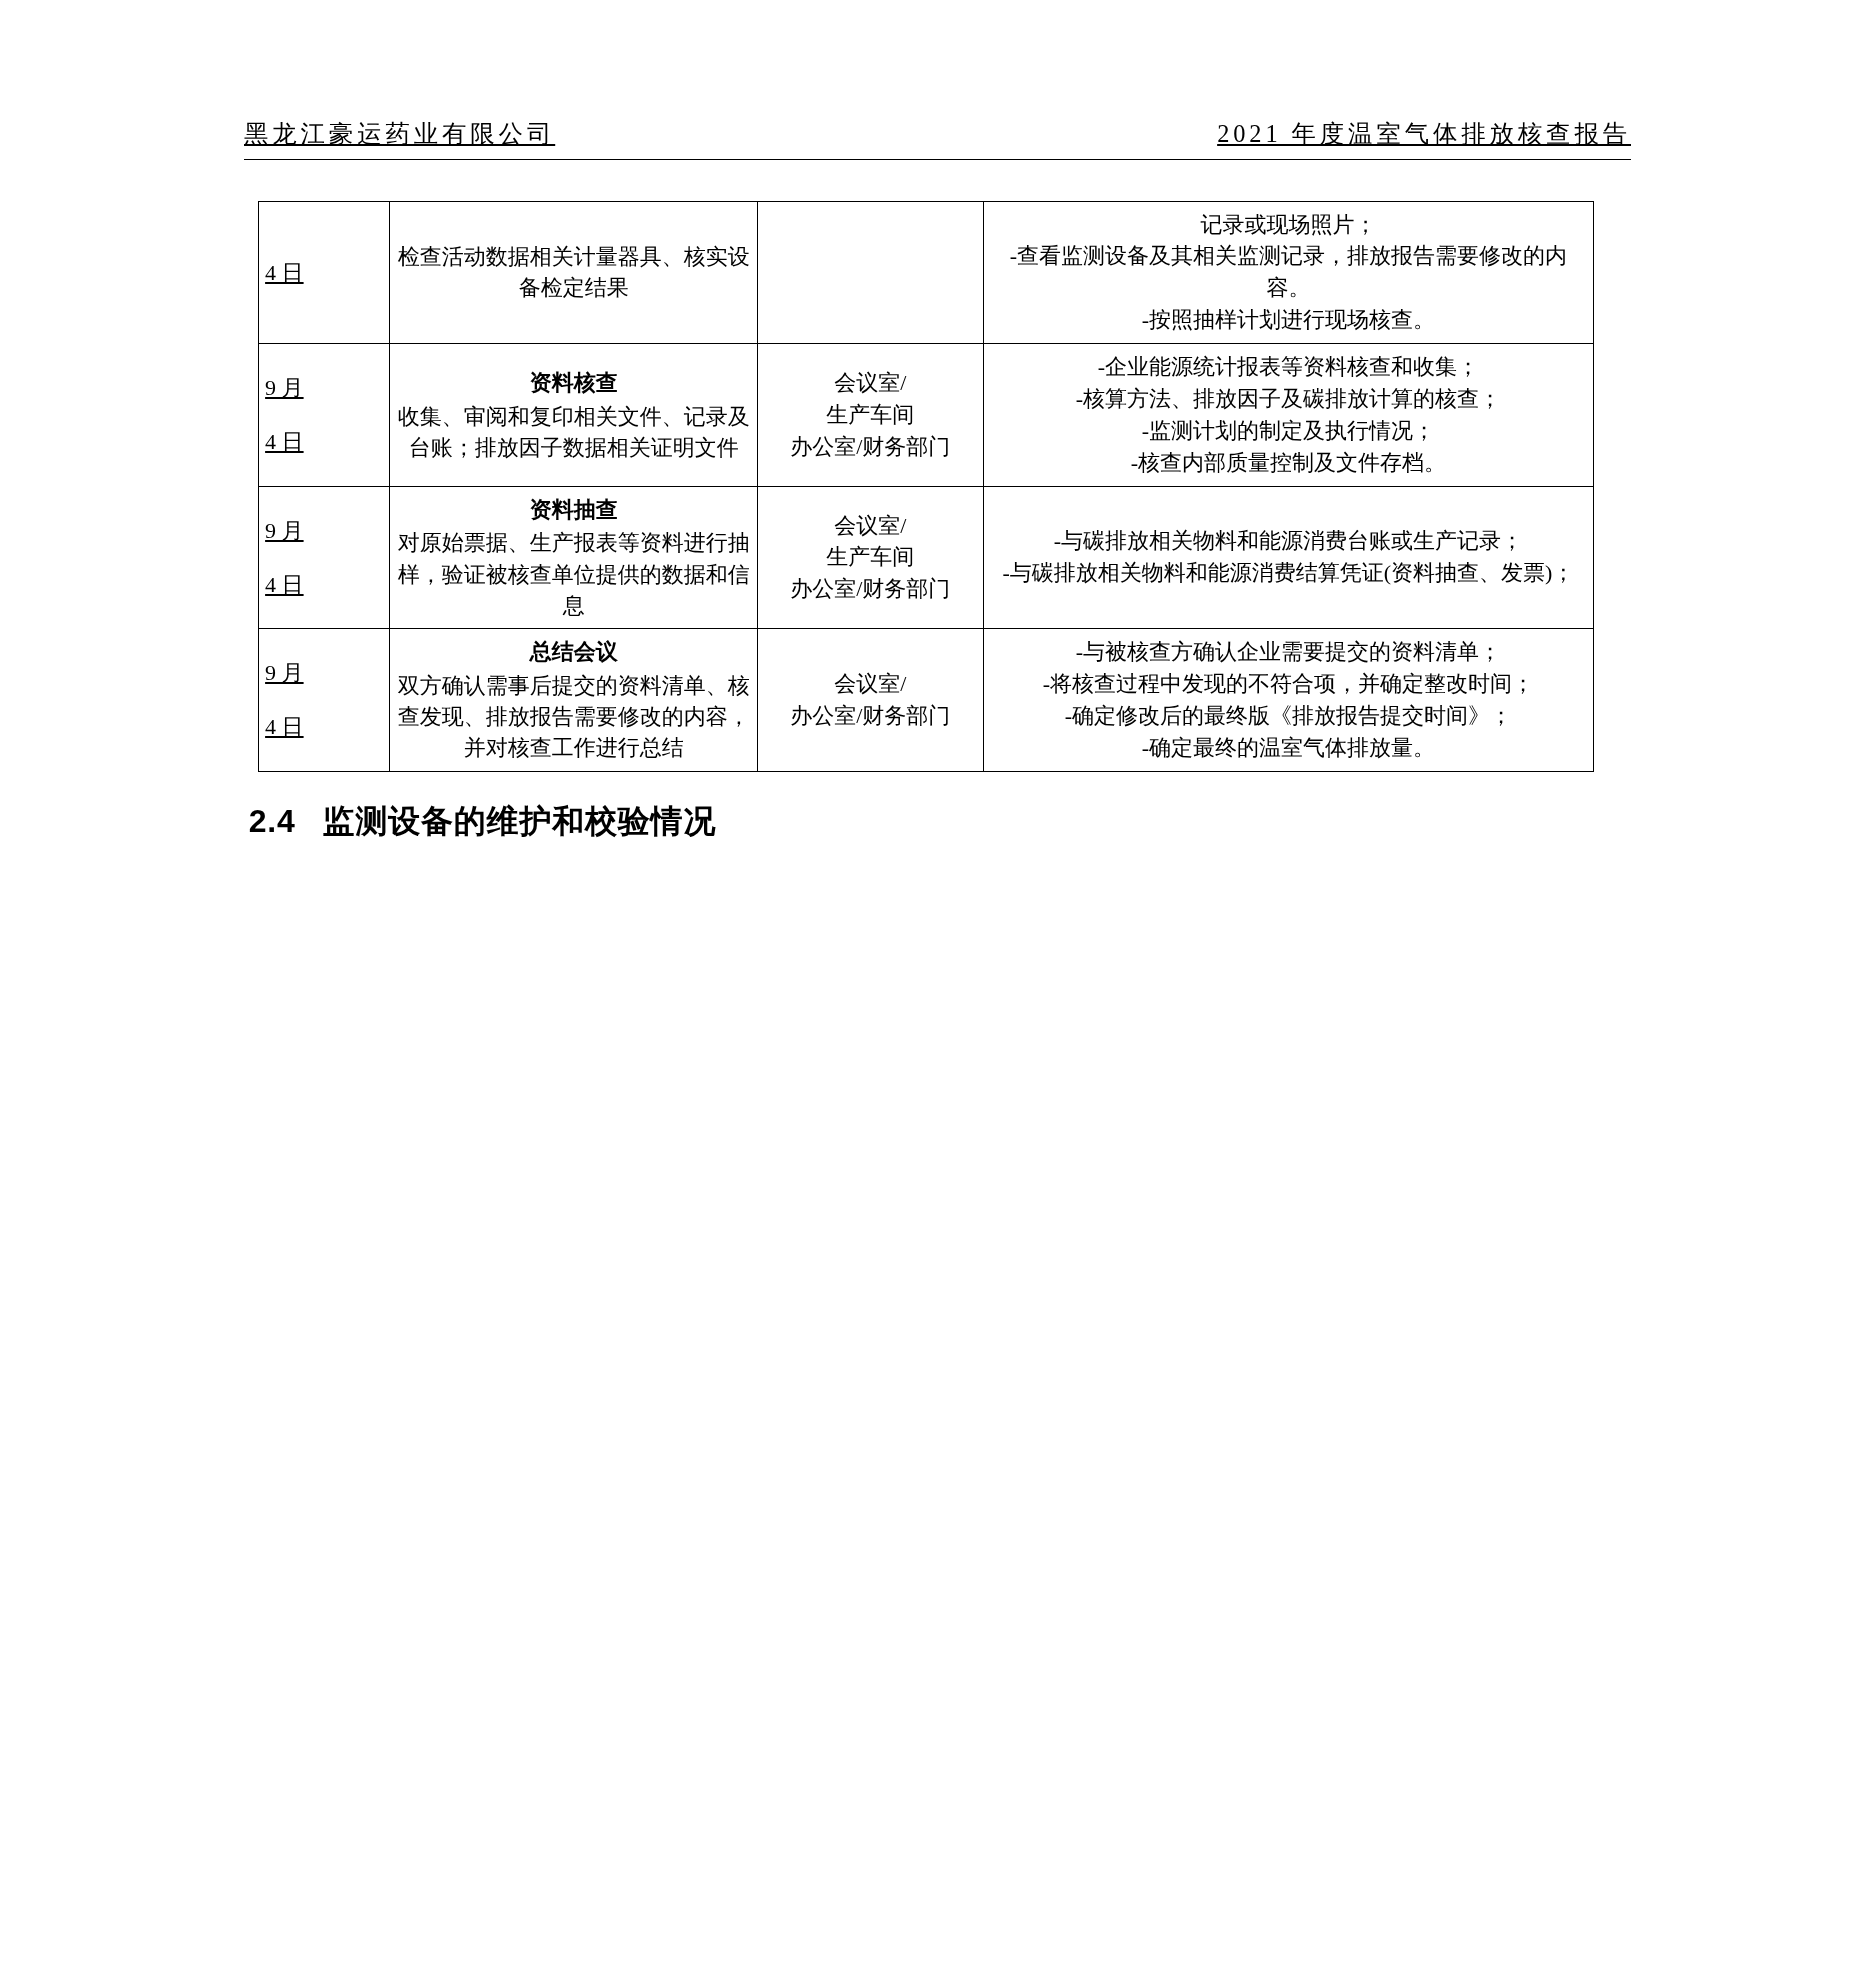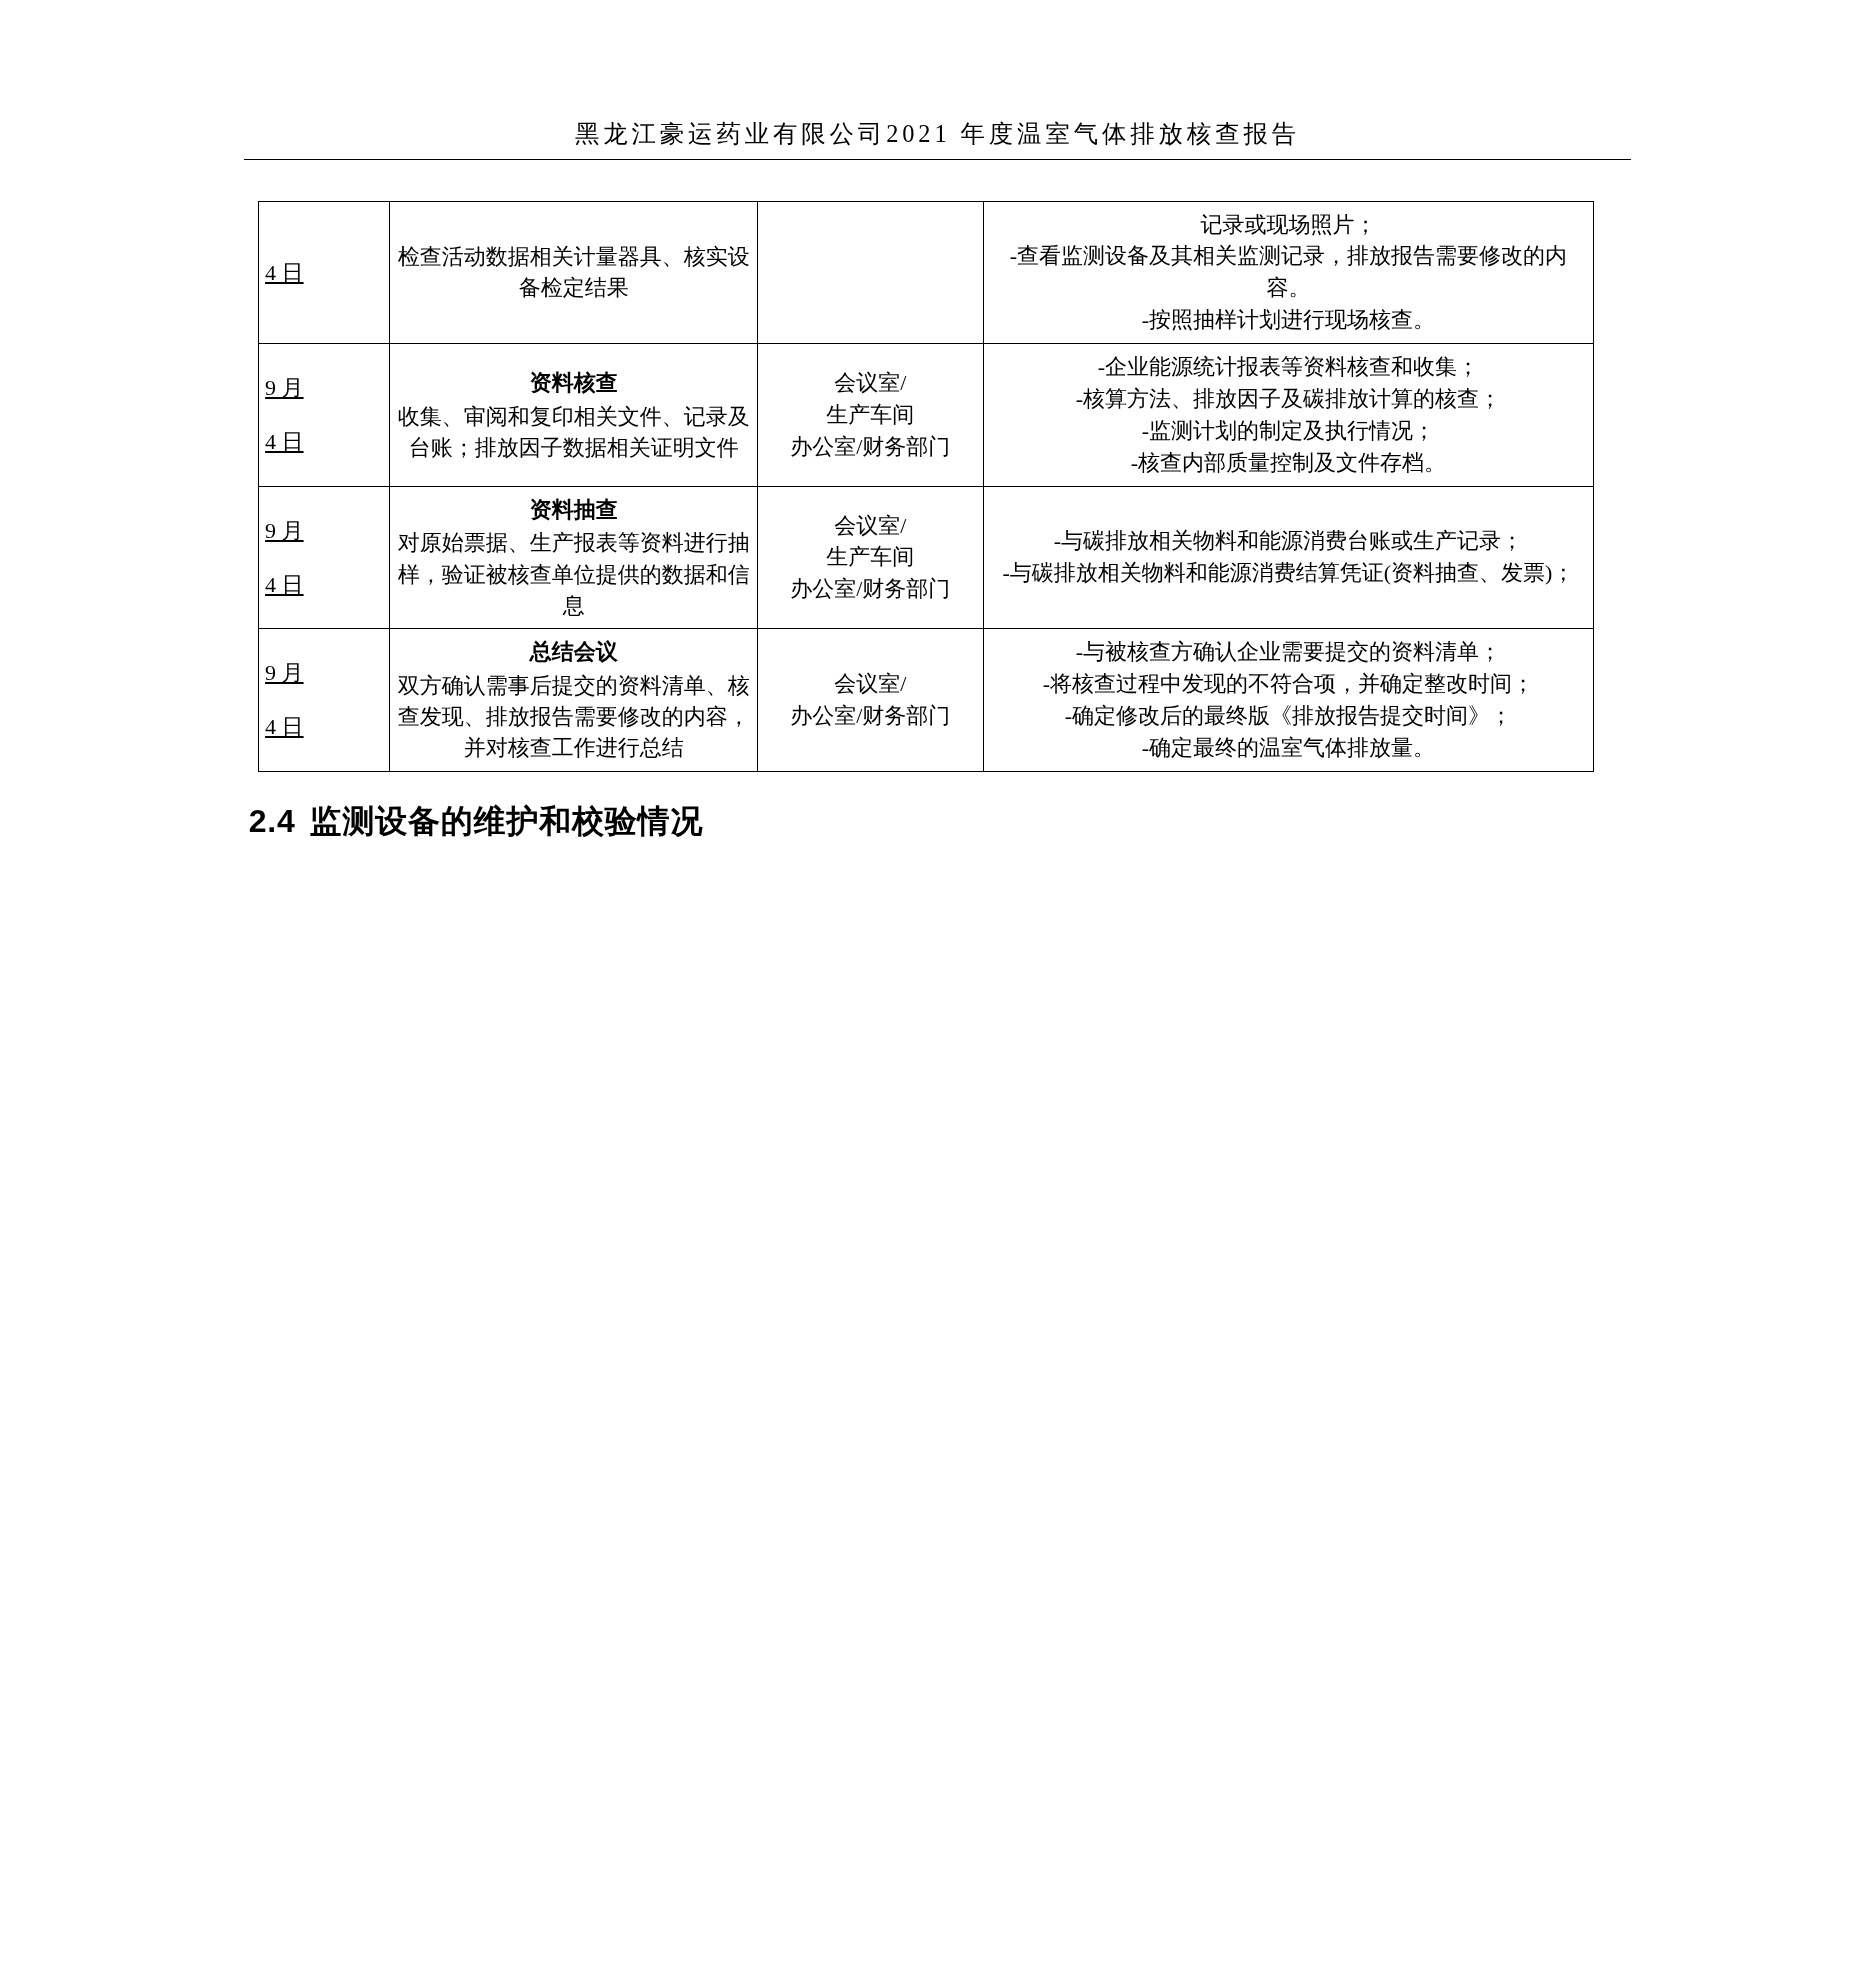--- a/index.html
+++ b/index.html
@@ -22,27 +22,28 @@
   }
   .content {
     position: absolute;
     left: 244px;
     top: 118px;
     width: 1387px;
   }
   
   .header {
     display: flex;
-    justify-content: center;
+    justify-content: space-between;
     align-items: flex-end;
     padding-bottom: 8.6px;
     border-bottom: 1.6px solid #000000;
     font-size: 24.4px;
     letter-spacing: 3.9px;
     font-weight: 500;
+    text-decoration: underline;
   }
   .header-left {
     white-space: nowrap;
   }
   .header-right {
     white-space: nowrap;
   }
   
   table.audit-table {
     border-collapse: collapse;
@@ -90,21 +91,21 @@
   .place-line { display: block; line-height: 1.45; }
   .detail-line { display: block; line-height: 1.45; }
   
   h2.section-heading {
     font-family: "Liberation Sans", "DejaVu Sans", sans-serif;
     font-size: 32px;
     font-weight: bold;
     margin: 28px 0 15.7px 4.7px;
     letter-spacing: 0.8px;
   }
-  h2.section-heading .num { margin-right: 14px; }
+  h2.section-heading .num { margin-right: 27px; }
   
   p.body-par {
     font-size: 25px;
     line-height: 1.85;
     margin: 17.3px 0 0 0;
     text-indent: 50px;
     text-align: justify;
     text-justify: inter-ideograph;
   }
 </style>

